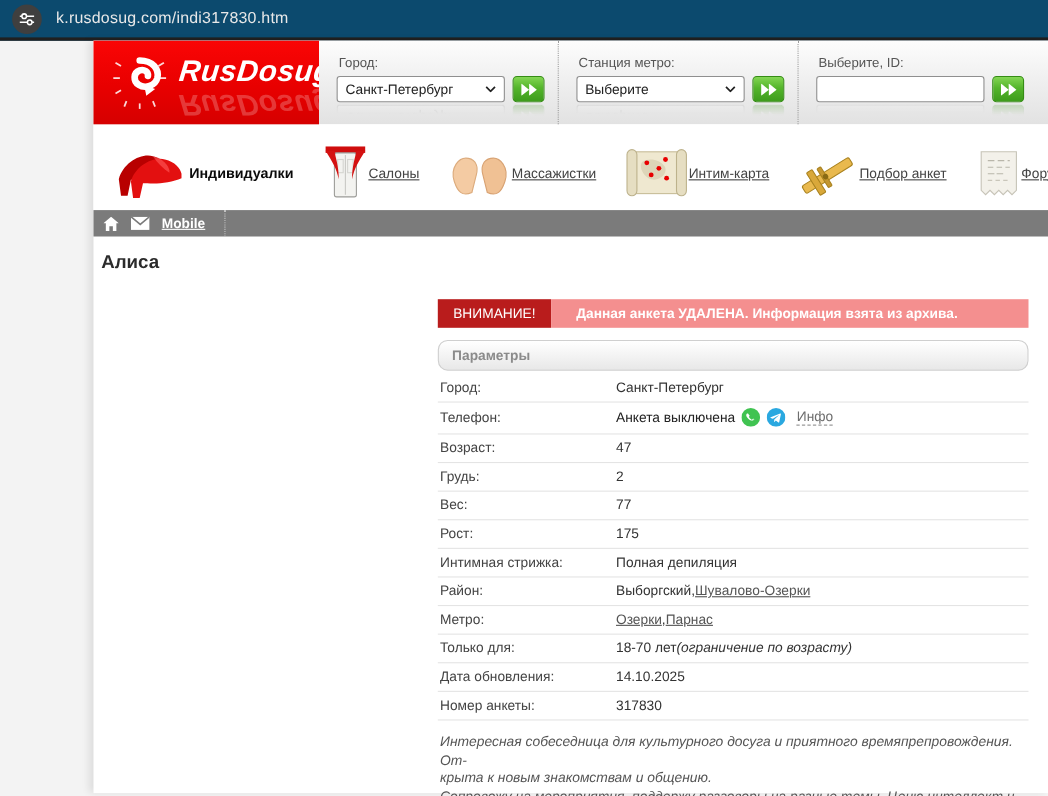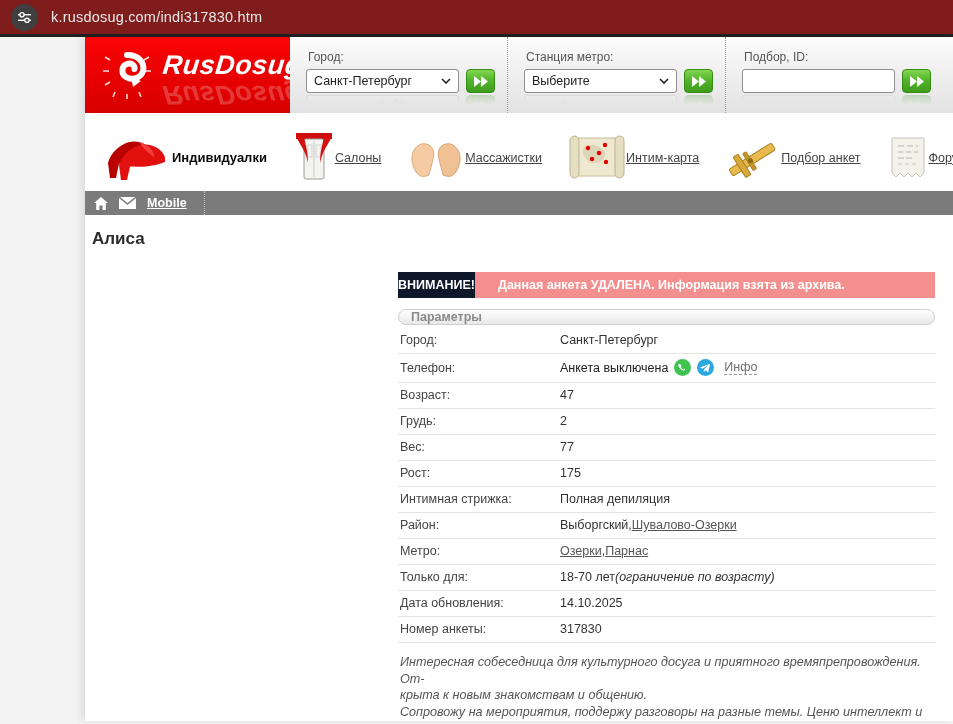--- a/index.html
+++ b/index.html
@@ -4,21 +4,21 @@
 <style>
   * { box-sizing: border-box; }
   html,body { margin:0; padding:0; }
   body {
     width:953px; height:724px; overflow:hidden;
     font-family:"Liberation Sans", sans-serif;
     background:#f3f3f3;
   }
   
   .browser-bar{
-    height:37px; background:#7f1d1d; border-bottom:3px solid #202020;
+    height:37px; background:#0c4a6e; border-bottom:3px solid #202020;
     display:flex; align-items:center; gap:13px; padding-left:11px;
   }
   .site-chip{
     width:27px; height:27px; border-radius:50%; background:#3f3f3f;
     display:flex; align-items:center; justify-content:center; cursor:pointer;
   }
   .url-text{ color:#e8e8e8; font-size:14.5px; letter-spacing:.2px; }
 
   
   .site{ margin-left:85px; width:868px; height:684px; background:#fff;
@@ -78,26 +78,26 @@
     cursor:pointer; }
   .dark-sep{ border-left:1px dotted #c2c2c2; height:24px; margin-left:6px; }
 
   
   .content{ padding:12px 18px 0 5px; }
   .page-title{ font-size:17px; font-weight:bold; color:#2b2b2b; margin:2px 0 0 2px; }
 
   .main-col{ margin-left:308px; width:537px; margin-top:23px; }
 
   .warning{ display:flex; height:26px; }
-  .warn-badge{ background:#0f172a; color:#fff; font-weight:bold; font-size:12.5px;
-    display:flex; align-items:center; padding:0 0; }
+  .warn-badge{ background:#b91c1c; color:#fff; font-weight:normal; font-size:12.5px;
+    display:flex; align-items:center; padding:0 14px; }
   .warn-msg{ flex:1; background:#f48f8f; color:#fff; font-weight:bold; font-size:12.5px;
     display:flex; align-items:center; padding:0 23px; }
 
-  .section-bar{ height:16px; border:1px solid #cfcfcf; border-radius:9px;
+  .section-bar{ height:28px; border:1px solid #cfcfcf; border-radius:9px;
     background:linear-gradient(180deg,#ffffff,#e8e8e8);
     display:flex; align-items:center; padding:0 12px;
     font-size:12.5px; font-weight:bold; color:#8b8b8b; margin-top:11px; }
 
   .param-table{ margin-top:3px; }
   .param-row{ display:flex; align-items:center; border-bottom:1px solid #e4e4e4;
     padding:5px 0 6px 2px; font-size:12.5px; color:#333; min-height:24px; }
   .param-label{ width:160px; flex:0 0 160px; color:#444; }
   .param-value{ display:flex; align-items:center; flex-wrap:wrap; }
   .param-value .bold{ font-weight:normal; color:#222; }
@@ -182,21 +182,21 @@
           <button class="go-btn">
             <svg width="16" height="11" viewBox="0 0 16 11">
               <polygon points="1,0 8,5.5 1,11" fill="#fff"></polygon>
                 <polygon points="8,0 15,5.5 8,11" fill="#fff"></polygon>
             </svg>
           </button>
         </div>
       </div>
 
       <div class="form-sec sep">
-        <label class="form-label">Подбор, ID:</label>
+        <label class="form-label">Выберите, ID:</label>
         <div class="form-row">
           <input class="text-input" type="text" value="" style="">
           <button class="go-btn">
             <svg width="16" height="11" viewBox="0 0 16 11">
               <polygon points="1,0 8,5.5 1,11" fill="#fff"></polygon>
                 <polygon points="8,0 15,5.5 8,11" fill="#fff"></polygon>
             </svg>
           </button>
         </div>
       </div>

